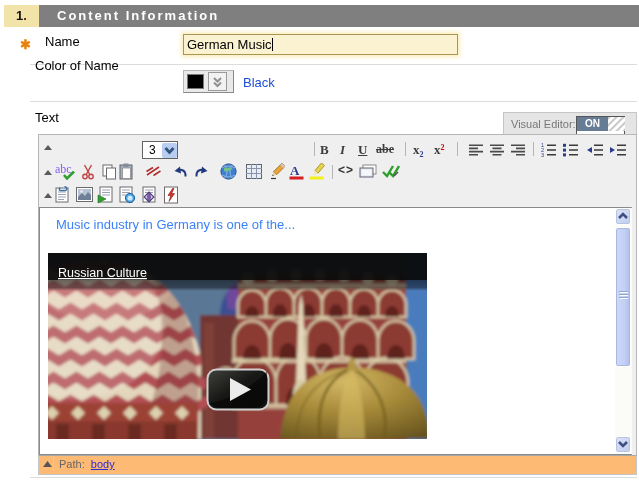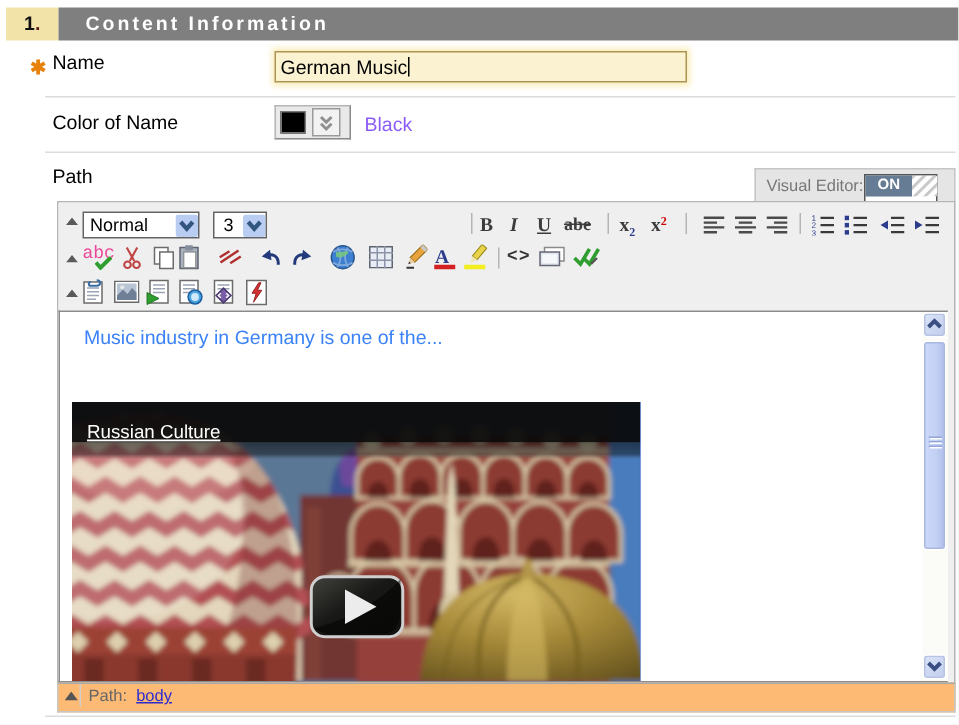--- a/index.html
+++ b/index.html
@@ -11,38 +11,38 @@
 
 .tsep{width:1px;height:14px;background:#b5b5b5}
 .tbt{font-family:"Liberation Serif",serif;font-size:13px;color:#3c3c3c;font-weight:bold}
 </style></head>
 <body>
 
 <div class="abs" style="left:4px;top:5px;width:35px;height:22px;background:#F2E3A9;font-weight:bold;font-size:13px;color:#111;text-align:center;line-height:22px">1<span style="color:#5a1a1a">.</span></div>
 <div class="abs" style="left:39px;top:5px;width:600px;height:22px;background:#7f7f7f;color:#fff;font-weight:bold;font-size:13px;letter-spacing:2px;line-height:22px;padding-left:18px">Content Information</div>
 
 <div class="abs" style="left:20px;top:37px;color:#e8820c;font-size:13px;font-weight:bold">✱</div>
-<div class="lbl" style="left:35px;top:34px">Name</div>
+<div class="lbl" style="left:45px;top:34px">Name</div>
 <div class="abs" style="left:183px;top:34px;width:275px;height:21px;background:#FBF2D2;border:1px solid #ac9552;box-shadow:0 0 4px 2px rgba(250,235,180,.9);font-size:13px;color:#000;line-height:19px;padding-left:3px">German Music<span style="display:inline-block;width:1px;height:13px;background:#000;vertical-align:-2px"></span></div>
 <div class="sep" style="left:30px;top:64px;width:607px"></div>
 
-<div class="lbl" style="left:35px;top:74px">Color of Name</div>
+<div class="lbl" style="left:35px;top:58px">Color of Name</div>
 <div class="abs" style="left:183px;top:70px;width:51px;height:23px;background:#e9e9e9;border:1px solid #b5b5b5;border-right-color:#8a8a8a;border-bottom-color:#8a8a8a">
   <div class="abs" style="left:3px;top:3px;width:17px;height:15px;background:#000;border:1px solid #777"></div>
   <div class="abs" style="left:24px;top:1px;width:19px;height:19px;background:#f2f2f2;border:1px solid #9a9a9a;text-align:center">
     <svg width="13" height="15" viewBox="0 0 13 15" style="margin-top:1px">
         <path d="M3 4 L6.5 7.5 L10 4" fill="none" stroke="#909090" stroke-width="2"></path>
         <path d="M3 8.5 L6.5 12 L10 8.5" fill="none" stroke="#909090" stroke-width="2"></path>
       </svg>
   </div>
 </div>
-<div class="abs" style="left:243px;top:75px;font-size:13px;color:#8b5cf6">Black</div>
+<div class="abs" style="left:243px;top:75px;font-size:13px;color:#1d4ed8">Black</div>
 <div class="sep" style="left:30px;top:101px;width:607px"></div>
 
-<div class="lbl" style="left:35px;top:110px">Path</div>
+<div class="lbl" style="left:35px;top:110px">Text</div>
 
 <div class="abs" style="left:503px;top:112px;width:134px;height:23px;background:#e5e5e5;border:1px solid #c6c6c6;border-bottom:none">
   <div class="abs" style="left:7px;top:5px;font-size:11px;color:#777">Visual Editor:</div>
   <div class="abs" style="left:72px;top:3px;width:49px;height:26px;border:1px solid #555;background:#fff">
     <div class="abs" style="left:0;top:0;width:31px;height:14px;background:#667c95;color:#fff;font-size:10px;font-weight:bold;text-align:center;line-height:14px">ON</div>
     <svg class="abs" style="left:31px;top:0" width="17" height="14">
         <defs>
           <pattern id="hatch" width="5" height="5" patternTransform="rotate(45)" patternUnits="userSpaceOnUse">
             <rect width="5" height="5" fill="#fff"></rect>
             <rect width="2" height="5" fill="#c9c9c9"></rect>
@@ -53,24 +53,20 @@
   </div>
 </div>
 
 <div class="abs" style="left:38px;top:134px;width:599px;height:338px;background:#efefef;border:1px solid #b6b6b6"></div>
 
 <div class="abs" style="left:39px;top:135px;width:597px;height:72px;background:#efefef;font-size:11px"></div>
 <div id="row1" class="abs" style="left:39px;top:135px;width:597px;height:27px">
   <svg class="abs" style="left:5px;top:10px" width="8" height="5">
       <path d="M4 0 L8 5 L0 5 Z" fill="#5a5a5a"></path>
     </svg>
-  <div class="abs cmb" style="left:16px;top:6px;width:78px">Normal<i><svg width="15" height="15">
-          <rect x="0" y="0" width="15" height="15" rx="2" fill="#b9cdf2"></rect>
-          <path d="M3.5 5 L7.5 9.5 L11.5 5" fill="none" stroke="#33567e" stroke-width="2.8"></path>
-        </svg></i></div>
   <div class="abs cmb" style="left:103px;top:6px;width:36px;padding-left:6px">3<i><svg width="15" height="15">
           <rect x="0" y="0" width="15" height="15" rx="2" fill="#b9cdf2"></rect>
           <path d="M3.5 5 L7.5 9.5 L11.5 5" fill="none" stroke="#33567e" stroke-width="2.8"></path>
         </svg></i></div>
   <div class="abs tsep" style="left:275px;top:7px"></div>
   <div class="abs tbt" style="left:281px;top:7px;font-weight:bold">B</div>
   <div class="abs tbt" style="left:301px;top:7px;font-style:italic;font-weight:bold">I</div>
   <div class="abs tbt" style="left:319px;top:7px;text-decoration:underline">U</div>
   <div class="abs tbt" style="left:337px;top:7px;text-decoration:line-through;font-size:12px">abe</div>
   <div class="abs tsep" style="left:366px;top:7px"></div>
@@ -123,21 +119,21 @@
       <g stroke="#3a3a3a" stroke-width="1.5">
         <path d="M8 2.2h9M8 7h9M8 11.8h9"></path>
       </g>
       <path d="M1 4 L6 7 L1 10 Z" fill="#2b3c8c"></path>
     </svg>
 </div>
 <div id="row2" class="abs" style="left:39px;top:161px;width:597px;height:23px">
   <svg class="abs" style="left:5px;top:9px" width="8" height="5">
       <path d="M4 0 L8 5 L0 5 Z" fill="#5a5a5a"></path>
     </svg>
-  <div class="abs" style="left:16px;top:1px;font-size:12px;color:#ec4899;font-family:Liberation Mono, monospace">abc</div>
+  <div class="abs" style="left:16px;top:1px;font-size:12px;color:#8b5cf6;font-family:Liberation Serif, serif">abc</div>
   <svg class="abs" style="left:24px;top:10px" width="12" height="9">
       <path d="M1 4 L4 7.5 L11 0.5" fill="none" stroke="#2f9e2f" stroke-width="2.6"></path>
     </svg>
   <svg class="abs" style="left:42px;top:3px" width="14" height="16">
       <g stroke="#c04343" stroke-width="1.4" fill="none">
         <path d="M3.5 1 L8.5 10"></path>
         <path d="M10.5 1 L5.5 10"></path>
         <circle cx="4" cy="12.5" r="2.2"></circle>
         <circle cx="10" cy="12.5" r="2.2"></circle>
       </g>
@@ -256,21 +252,21 @@
     </svg>
   <svg class="abs" style="left:124px;top:2px" width="16" height="18">
       <rect x="1.5" y="1" width="13" height="16" fill="#fff" stroke="#6b6b6b"></rect>
       <path d="M9.5 2.5 L5 9.5 L7.8 9.5 L6 15.5 L11.5 7.5 L8.6 7.5 L11 2.5 Z" fill="#d83030" stroke="#8a1515" stroke-width="0.6"></path>
     </svg>
 </div>
 
 <div class="abs" style="left:39px;top:207px;width:593px;height:248px;background:#fff;border:1px solid #8a8a8a;border-right:1px solid #aaa"></div>
 <div class="abs" style="left:56px;top:217px;font-size:13px;color:#3b82f6">Music industry in Germany is one of the...</div>
 
-<div id="video" class="abs" style="left:48px;top:268px;width:379px;height:186px;background:#1d4ed8;overflow:hidden">
+<div id="video" class="abs" style="left:48px;top:253px;width:379px;height:186px;background:#84cc16;overflow:hidden">
 <svg width="379" height="186" viewBox="0 0 379 186">
  <defs>
   <radialGradient id="gold" cx="0.42" cy="0.2" r="0.95">
    <stop offset="0" stop-color="#d2b765"></stop>
           <stop offset="0.45" stop-color="#a78a39"></stop>
           <stop offset="1" stop-color="#63511d"></stop>
   </radialGradient>
   <linearGradient id="bar" x1="0" y1="0" x2="0" y2="1">
    <stop offset="0" stop-color="#000"></stop>
           <stop offset="0.7" stop-color="#0a0a0a" stop-opacity="0.85"></stop>

